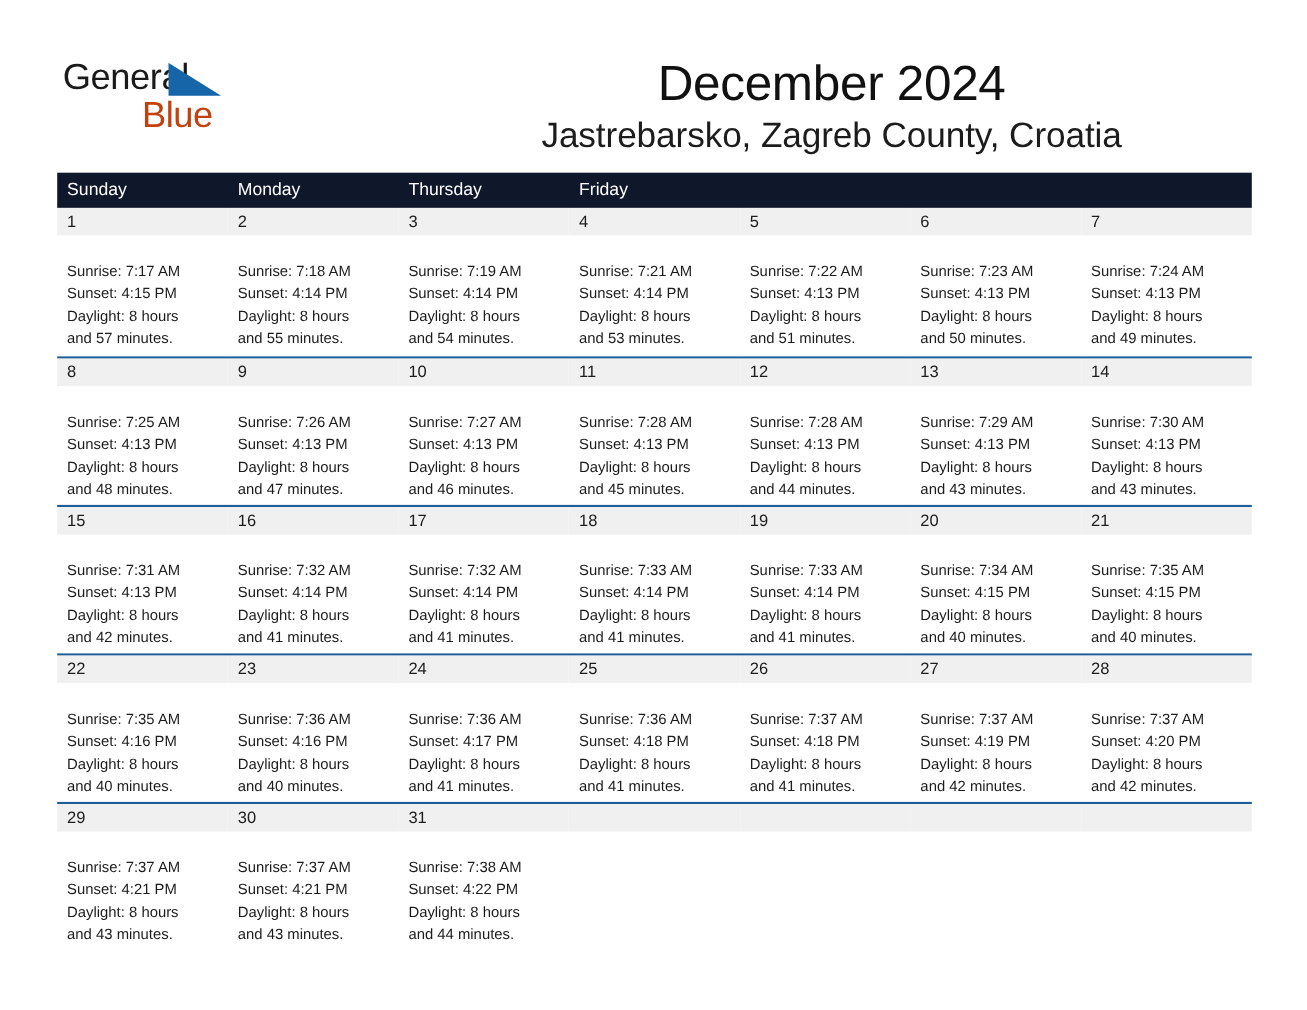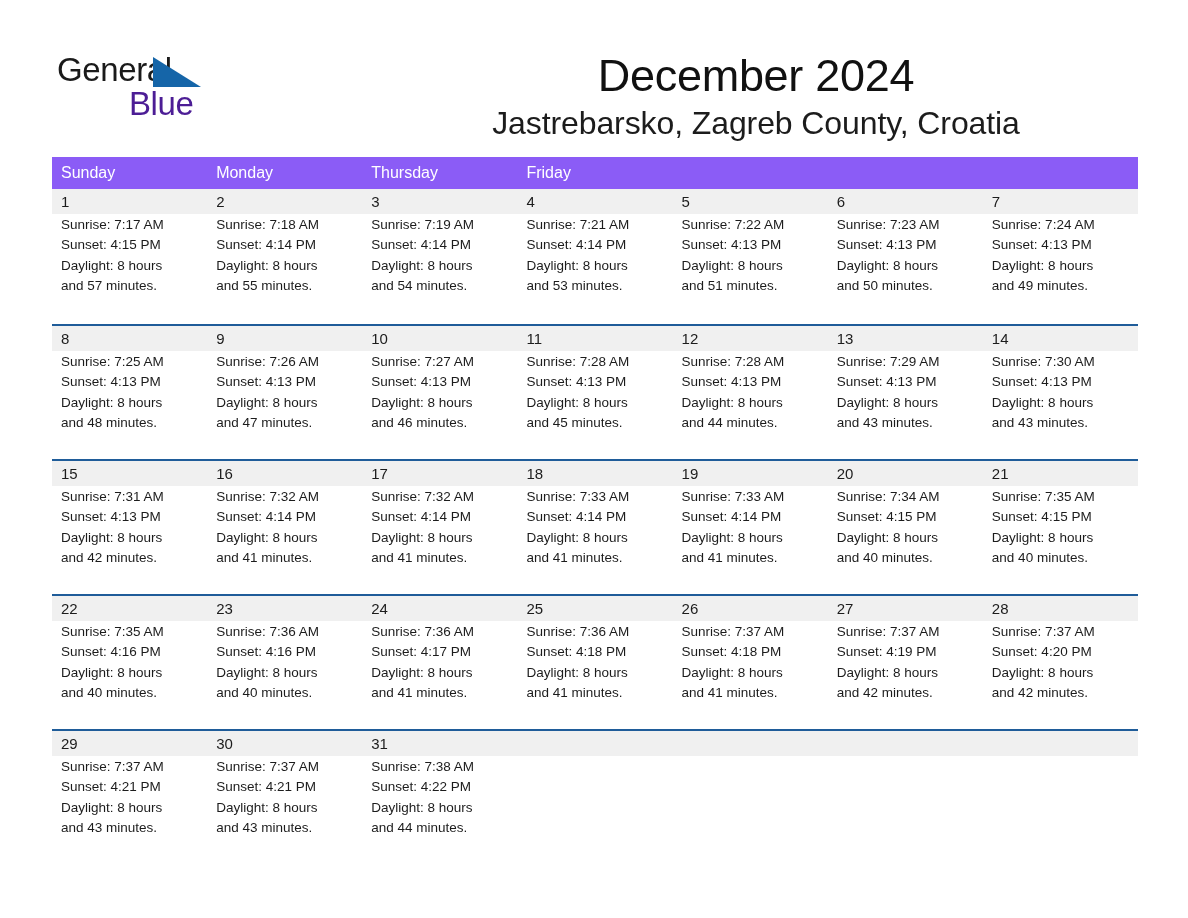--- a/index.html
+++ b/index.html
@@ -50,21 +50,21 @@
     top: 5px;
     width: 48px;
     height: 32px;
   }
   .logo-blue {
     position: absolute;
     left: 72px;
     top: 34px;
     font-size: 33px;
     line-height: 36px;
-    color: #4c1d95;
+    color: #c2410c;
     letter-spacing: -0.4px;
     font-weight: 400;
   }
 
   .title-block {
     position: absolute;
     right: 52px;
     top: 48px;
     text-align: center;
     width: 760px;
@@ -89,21 +89,21 @@
   .calendar {
     position: absolute;
     left: 52px;
     top: 157px;
     width: 1086px;
   }
 
   .weekday-header {
     display: grid;
     grid-template-columns: repeat(7, 1fr);
-    background: #8b5cf6;
+    background: #0f172a;
     height: 32px;
   }
   .weekday-cell {
     display: flex;
     align-items: center;
     padding-left: 9px;
     color: #ffffff;
     font-size: 16px;
     line-height: 20px;
     font-weight: 400;
@@ -130,21 +130,21 @@
     padding-left: 9px;
   }
   .day-cell.empty .day-number-band { background: #f0f0f0; }
   .day-number {
     font-size: 15px;
     line-height: 18px;
     color: #1c1c1c;
     font-weight: 400;
   }
   .day-info {
-    padding: 1px 9px 0 9px;
+    padding: 23px 9px 0 9px;
   }
   .info-line {
     font-size: 13.5px;
     line-height: 20.3px;
     color: #1c1c1c;
     white-space: nowrap;
   }
 </style>
 </head>
 <body>

